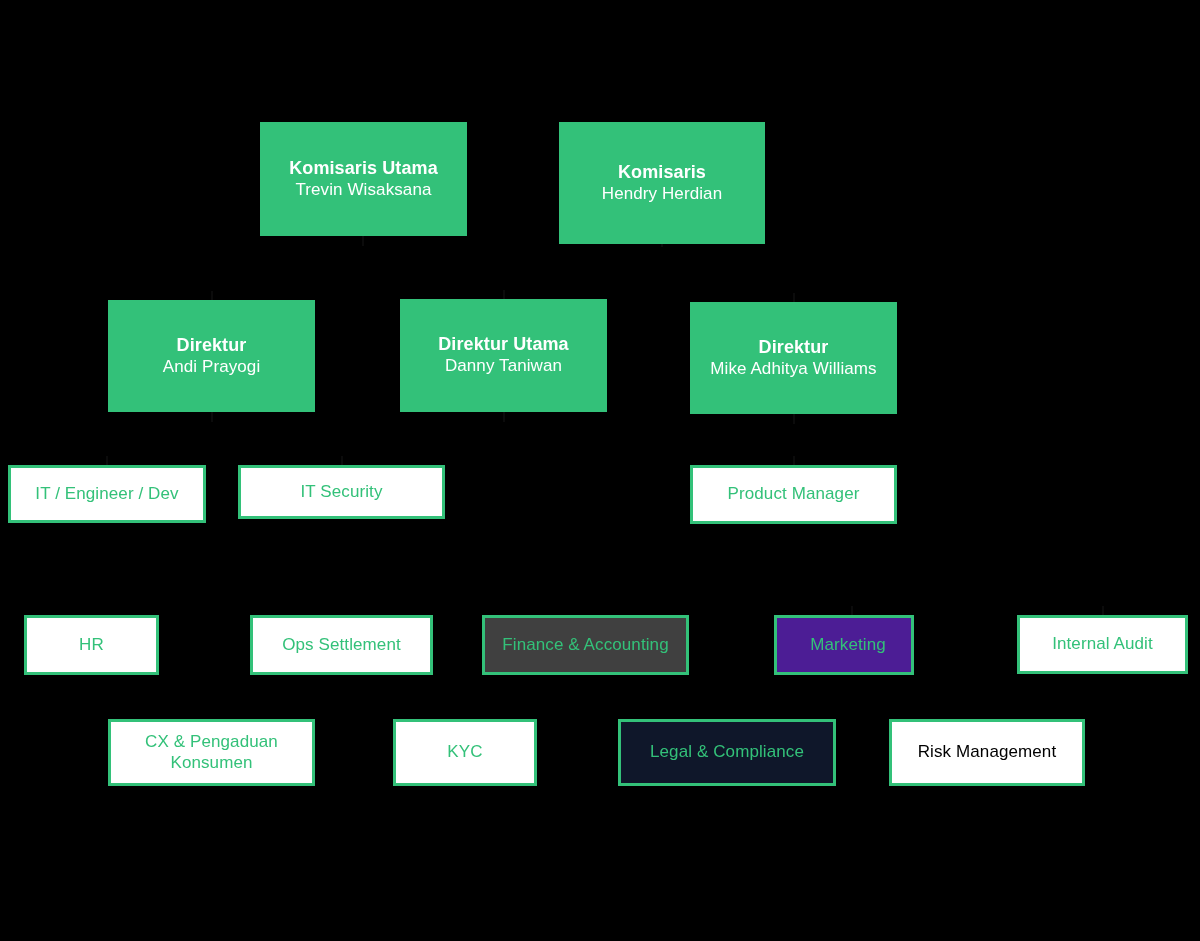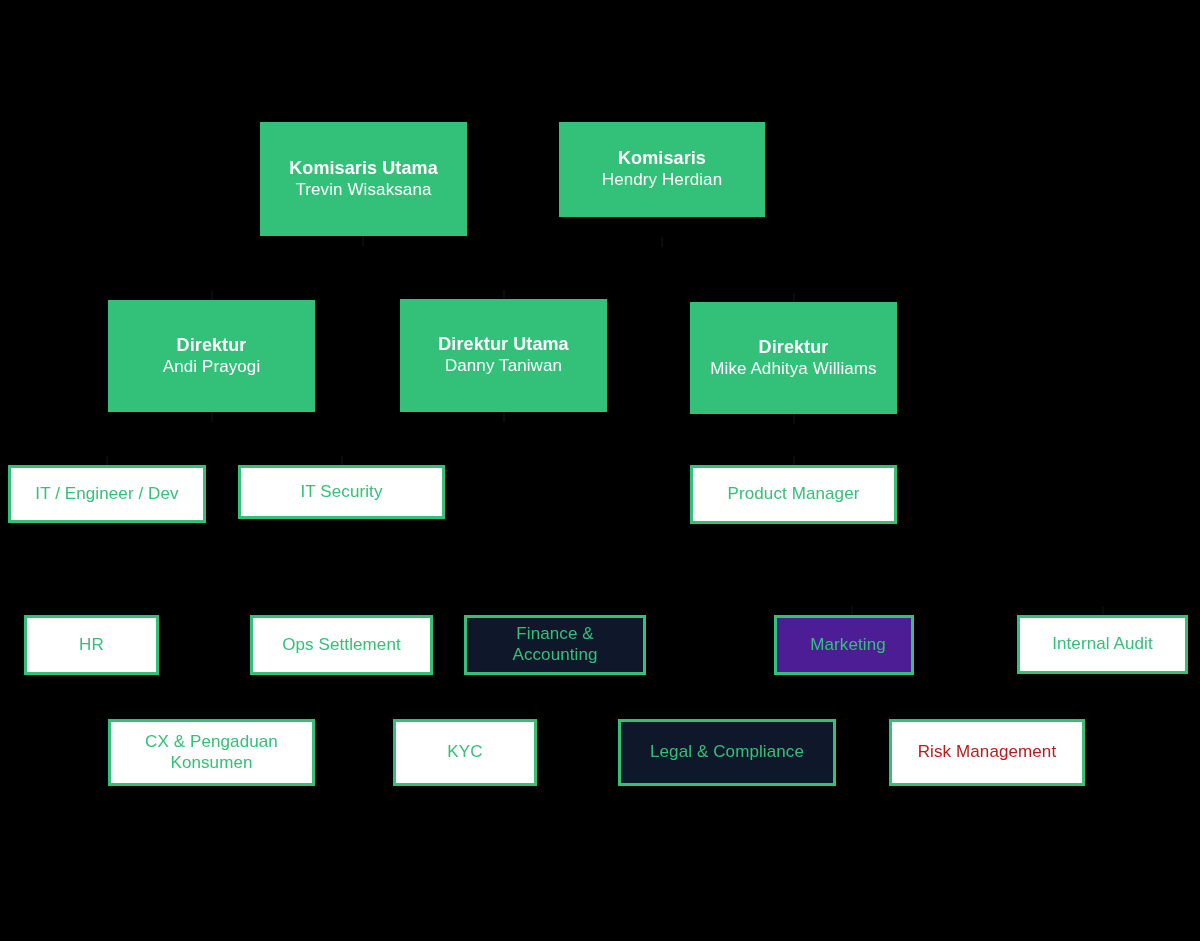--- a/index.html
+++ b/index.html
@@ -76,21 +76,21 @@
     <div class="connector v" style="left: 793px; top: 414px; width: 2px; height: 10px; background: rgb(11, 11, 11);"></div>
     <div class="connector v" style="left: 106px; top: 456px; width: 2px; height: 10px; background: rgb(11, 11, 11);"></div>
     <div class="connector v" style="left: 341px; top: 456px; width: 2px; height: 10px; background: rgb(11, 11, 11);"></div>
     <div class="connector v" style="left: 793px; top: 456px; width: 2px; height: 10px; background: rgb(11, 11, 11);"></div>
     <div class="connector v" style="left: 851px; top: 606px; width: 2px; height: 10px; background: rgb(11, 11, 11);"></div>
     <div class="connector v" style="left: 1102px; top: 606px; width: 2px; height: 10px; background: rgb(11, 11, 11);"></div>
     <div class="node filled" style="left: 260px; top: 122px; width: 207px; height: 114px; background: rgb(51, 193, 121); color: rgb(255, 255, 255);">
       <div class="node-title">Komisaris Utama</div>
       <div class="node-person">Trevin Wisaksana</div>
     </div>
-    <div class="node filled" style="left: 559px; top: 122px; width: 206px; height: 95px; background: rgb(51, 193, 121); color: rgb(255, 255, 255);">
+    <div class="node filled" style="left: 559px; top: 122px; width: 206px; height: 122px; background: rgb(51, 193, 121); color: rgb(255, 255, 255);">
       <div class="node-title">Komisaris</div>
       <div class="node-person">Hendry Herdian</div>
     </div>
     <div class="node filled" style="left: 108px; top: 300px; width: 207px; height: 112px; background: rgb(51, 193, 121); color: rgb(255, 255, 255);">
       <div class="node-title">Direktur</div>
       <div class="node-person">Andi Prayogi</div>
     </div>
     <div class="node filled" style="left: 400px; top: 299px; width: 207px; height: 113px; background: rgb(51, 193, 121); color: rgb(255, 255, 255);">
       <div class="node-title">Direktur Utama</div>
       <div class="node-person">Danny Taniwan</div>
@@ -107,34 +107,34 @@
     </div>
     <div class="node outlined" style="left: 690px; top: 465px; width: 207px; height: 59px; background: rgb(255, 255, 255); border-color: rgb(51, 193, 121); color: rgb(51, 193, 121);">
       <div class="node-title">Product Manager</div>
     </div>
     <div class="node outlined" style="left: 24px; top: 615px; width: 135px; height: 60px; background: rgb(255, 255, 255); border-color: rgb(51, 193, 121); color: rgb(51, 193, 121);">
       <div class="node-title">HR</div>
     </div>
     <div class="node outlined" style="left: 250px; top: 615px; width: 183px; height: 60px; background: rgb(255, 255, 255); border-color: rgb(51, 193, 121); color: rgb(51, 193, 121);">
       <div class="node-title">Ops Settlement</div>
     </div>
-    <div class="node outlined" style="left: 464px; top: 615px; width: 182px; height: 60px; background: #0f172a; border-color: rgb(51, 193, 121); color: rgb(51, 193, 121);">
+    <div class="node outlined" style="left: 482px; top: 615px; width: 207px; height: 60px; background: #404040; border-color: rgb(51, 193, 121); color: rgb(51, 193, 121);">
       <div class="node-title">Finance &amp; Accounting</div>
     </div>
     <div class="node outlined" style="left: 774px; top: 615px; width: 140px; height: 60px; background: #4c1d95; border-color: rgb(51, 193, 121); color: rgb(51, 193, 121); padding-left: 8px;">
       <div class="node-title">Marketing</div>
     </div>
     <div class="node outlined" style="left: 1017px; top: 615px; width: 171px; height: 59px; background: rgb(255, 255, 255); border-color: rgb(51, 193, 121); color: rgb(51, 193, 121);">
       <div class="node-title">Internal Audit</div>
     </div>
     <div class="node outlined" style="left: 108px; top: 719px; width: 207px; height: 67px; background: rgb(255, 255, 255); border-color: rgb(51, 193, 121); color: rgb(51, 193, 121);">
       <div class="node-title">CX &amp; Pengaduan Konsumen</div>
     </div>
     <div class="node outlined" style="left: 393px; top: 719px; width: 144px; height: 67px; background: rgb(255, 255, 255); border-color: rgb(51, 193, 121); color: rgb(51, 193, 121);">
       <div class="node-title">KYC</div>
     </div>
     <div class="node outlined" style="left: 618px; top: 719px; width: 218px; height: 67px; background: #0f172a; border-color: rgb(51, 193, 121); color: rgb(51, 193, 121);">
       <div class="node-title">Legal &amp; Compliance</div>
     </div>
-    <div class="node outlined" style="left: 889px; top: 719px; width: 196px; height: 67px; background: rgb(255, 255, 255); border-color: rgb(51, 193, 121); color: #b91c1c;">
+    <div class="node outlined" style="left: 889px; top: 719px; width: 196px; height: 67px; background: rgb(255, 255, 255); border-color: rgb(51, 193, 121); color: #000000;">
       <div class="node-title">Risk Management</div>
     </div>
   </div>
 
 </body></html>

